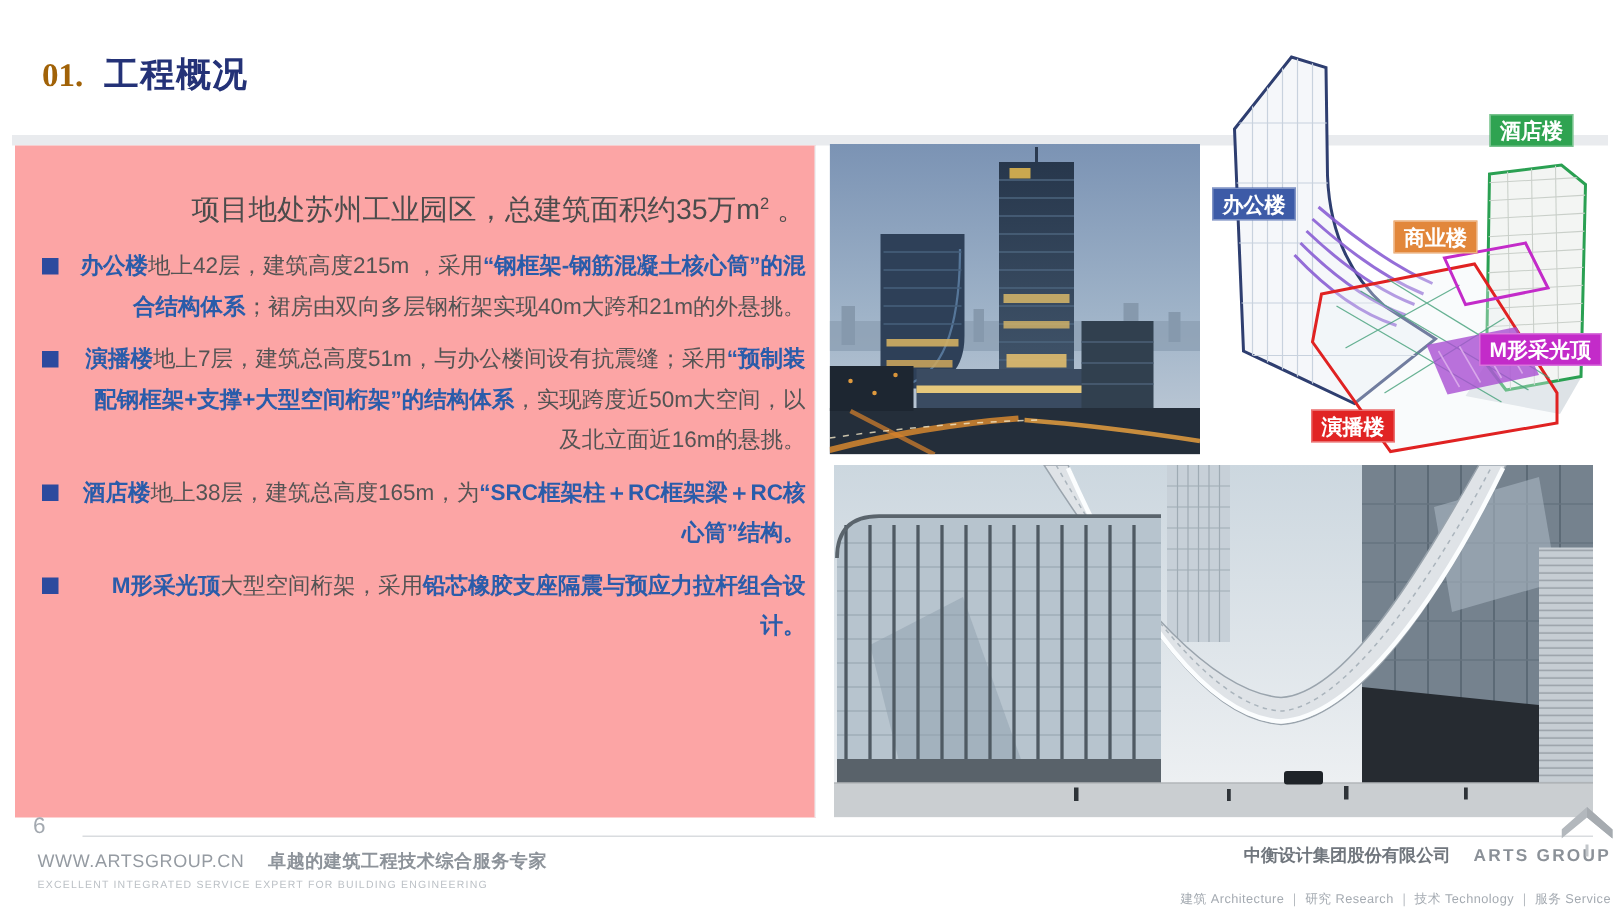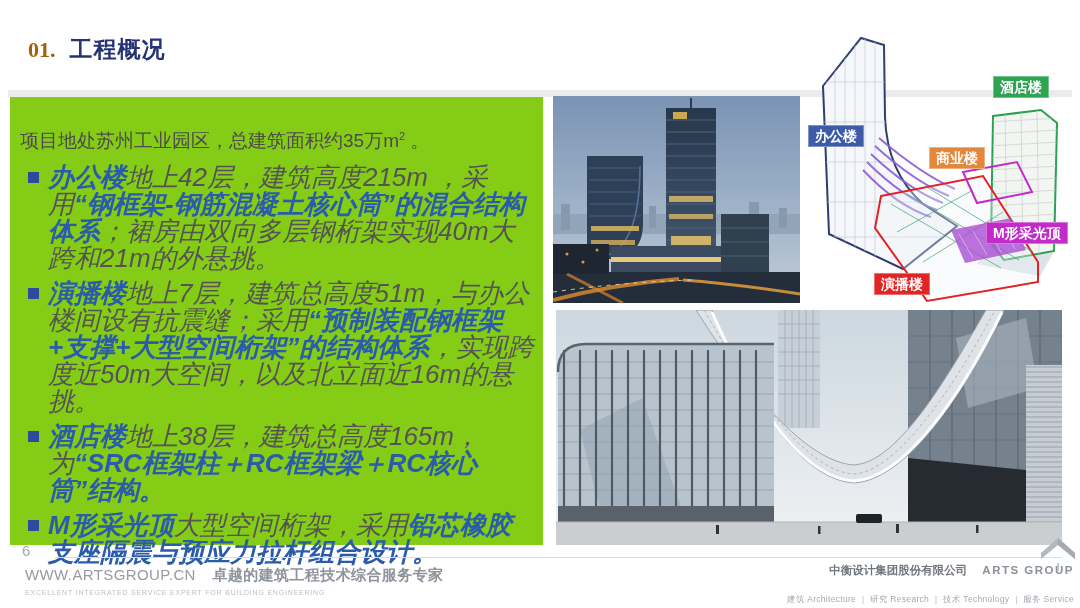--- a/index.html
+++ b/index.html
@@ -4,39 +4,39 @@
 <style>
   html,body{margin:0;padding:0;background:#fff;}
   .slide{position:relative;width:1080px;height:608px;background:#ffffff;overflow:hidden;
          font-family:"Liberation Sans","DejaVu Sans",sans-serif;}
   
   .hdr{position:absolute;left:28px;top:34px;display:flex;align-items:baseline;gap:14px;}
   .hdr .num{font-family:"Liberation Serif","DejaVu Serif",serif;font-weight:700;font-size:22px;color:#a16207;}
   .hdr .ttl{font-size:23px;font-weight:700;color:#243277;letter-spacing:1px;}
   .band{position:absolute;left:8px;top:90px;width:1064px;height:7px;background:#e9ebee;}
   
-  .panel{position:absolute;left:10px;top:97px;width:534px;height:448px;background:#84cc16;border-right:1px solid #eef0f2;box-sizing:border-box;padding:26px 6px 0 10px;}
+  .panel{position:absolute;left:10px;top:97px;width:534px;height:448px;background:#fca5a5;border-right:1px solid #eef0f2;box-sizing:border-box;padding:26px 6px 0 10px;text-align:right;}
   .intro{font-size:19px;line-height:27px;color:#4c4c4c;margin:0 0 10px 0;}
   .intro sup{font-size:11px;}
   .bullet{display:flex;margin:8px 0 0 8px;}
   .bullet .sq{flex:0 0 auto;width:11px;height:11px;background:#2c4a9e;margin:8px 9px 0 0;}
-  .bullet .bt{font-size:26px;line-height:27px;color:#545454;margin:0;width:494px;font-style:italic;}
+  .bullet .bt{font-size:15px;line-height:27px;color:#545454;margin:0;width:494px;}
   .hl{color:#2a5caa;font-weight:700;}
   
   .fig{position:absolute;overflow:hidden;}
   #fig-night{left:553px;top:96px;width:247px;height:207px;}
   #fig-model{left:805px;top:22px;width:272px;height:283px;}
   #fig-facade{left:556px;top:310px;width:506px;height:235px;}
   .mlabel{position:absolute;color:#fff;font-weight:700;font-size:14px;line-height:1;
           padding:4px 7px;white-space:nowrap;box-shadow:0 0 0 1px rgba(255,255,255,.35) inset;}
   
   .pageno{position:absolute;left:22px;top:542px;font-size:15px;color:#a3a9b0;}
   .rule{position:absolute;left:55px;top:557px;width:1007px;height:1px;background:#d9dcdf;}
   .f-left{position:absolute;left:25px;top:566px;color:#9aa0a7;}
-  .f-left .l1{font-size:15px;letter-spacing:.4px;color:#959ba2;}
+  .f-left .l1{font-size:12px;letter-spacing:.4px;color:#959ba2;}
   .f-left .l1 .cnslogan{margin-left:12px;color:#8d939a;font-weight:700;}
   .f-left .l2{font-size:7px;letter-spacing:.8px;color:#bcc1c6;margin-top:4px;}
   .f-right{position:absolute;right:6px;top:563px;text-align:right;}
   .f-right .l1{font-size:11.5px;color:#70767d;}
   .f-right .l1 .cn{font-weight:700;}
   .f-right .l1 .en{color:#8b9198;letter-spacing:1.5px;margin-left:12px;font-weight:700;}
   .f-right .l2{font-size:8.5px;color:#a4aab1;letter-spacing:.3px;margin-top:16px;}
   .logo{position:absolute;left:1041px;top:536px;width:36px;height:36px;}
 </style>
 </head>

